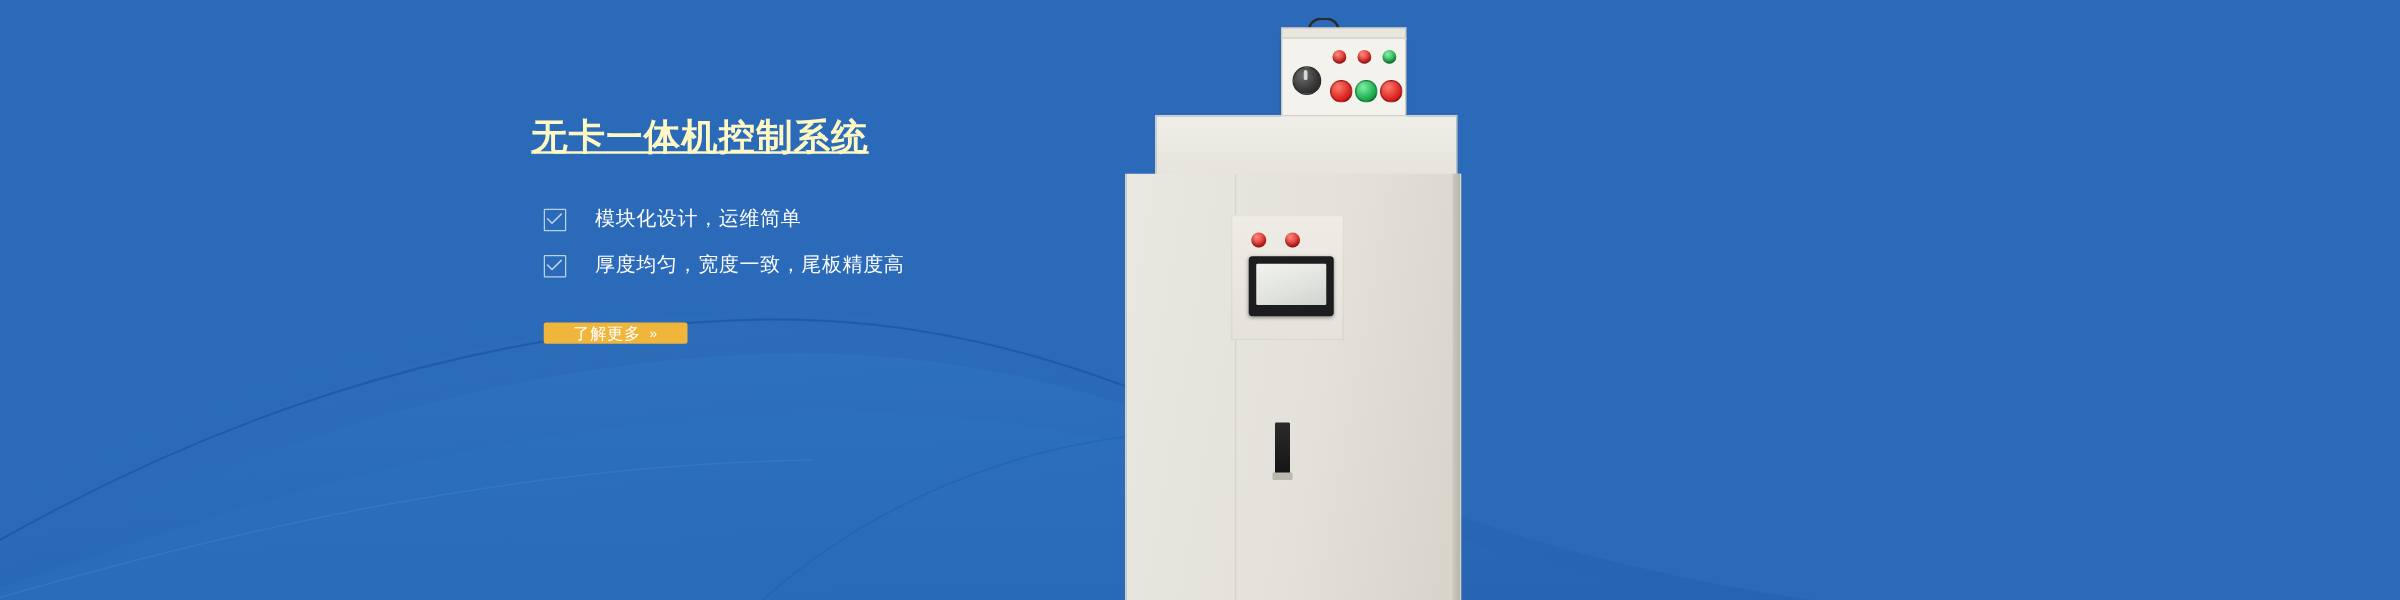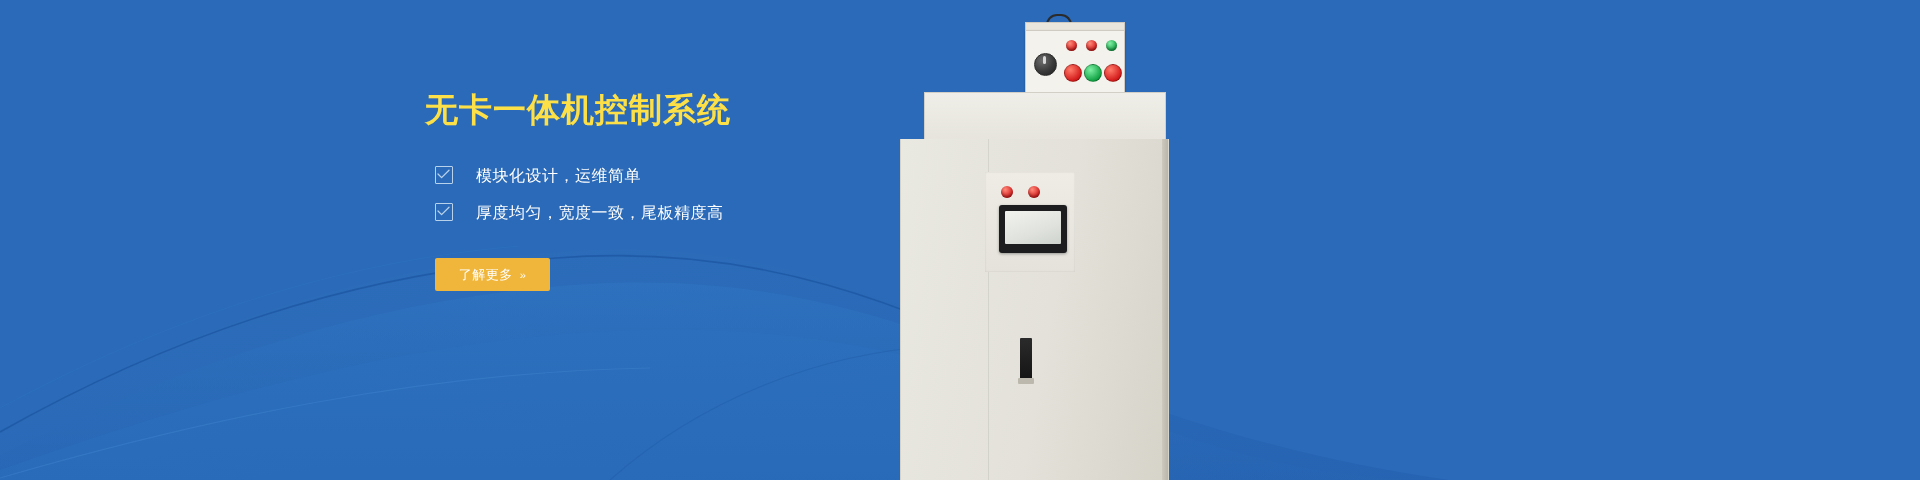--- a/index.html
+++ b/index.html
@@ -15,32 +15,33 @@
   
   .waves{position:absolute;inset:0;overflow:hidden;}
   .waves svg{position:absolute;left:0;bottom:0;width:1920px;height:480px;display:block;}
 
   
   .content{
     position:absolute;left:425px;top:88px;width:620px;z-index:5;
   }
   .hero-title{
     margin:0;
-    font-size:33px;
+    font-size:29px;
     line-height:44px;
     font-weight:bold;
-    color:#fde047;
+    color:#fef9c3;
     letter-spacing:1px;
     white-space:nowrap;
+    text-decoration:underline;
   }
   .bullets{
     margin:34px 0 0 10px;padding:0;list-style:none;
   }
   .bullet{
-    display:flex;
+    display:flex;align-items:center;
     margin-bottom:17px;
     height:20px;
   }
   .check-box{
     width:16px;height:16px;flex:0 0 16px;
     border:1px solid #b9d2ec;
     border-radius:1px;
     position:relative;
     margin-right:23px;
     background:transparent;
@@ -49,21 +50,21 @@
   .bullet-text{
     font-size:16px;
     line-height:20px;
     color:#ffffff;
     letter-spacing:.5px;
     white-space:nowrap;
   }
   .cta{
     display:inline-flex;align-items:center;justify-content:center;
     margin-top:18px;margin-left:10px;
-    width:115px;height:33px;
+    width:115px;height:17px;
     background:#f0b63c;
     border:none;border-radius:2px;
     color:#ffffff;
     font-size:13px;
     letter-spacing:.5px;
     cursor:pointer;
     font-family:"Liberation Sans","DejaVu Sans",sans-serif;
   }
   .cta .arrows{margin-left:7px;font-size:11px;opacity:.95;}
 

